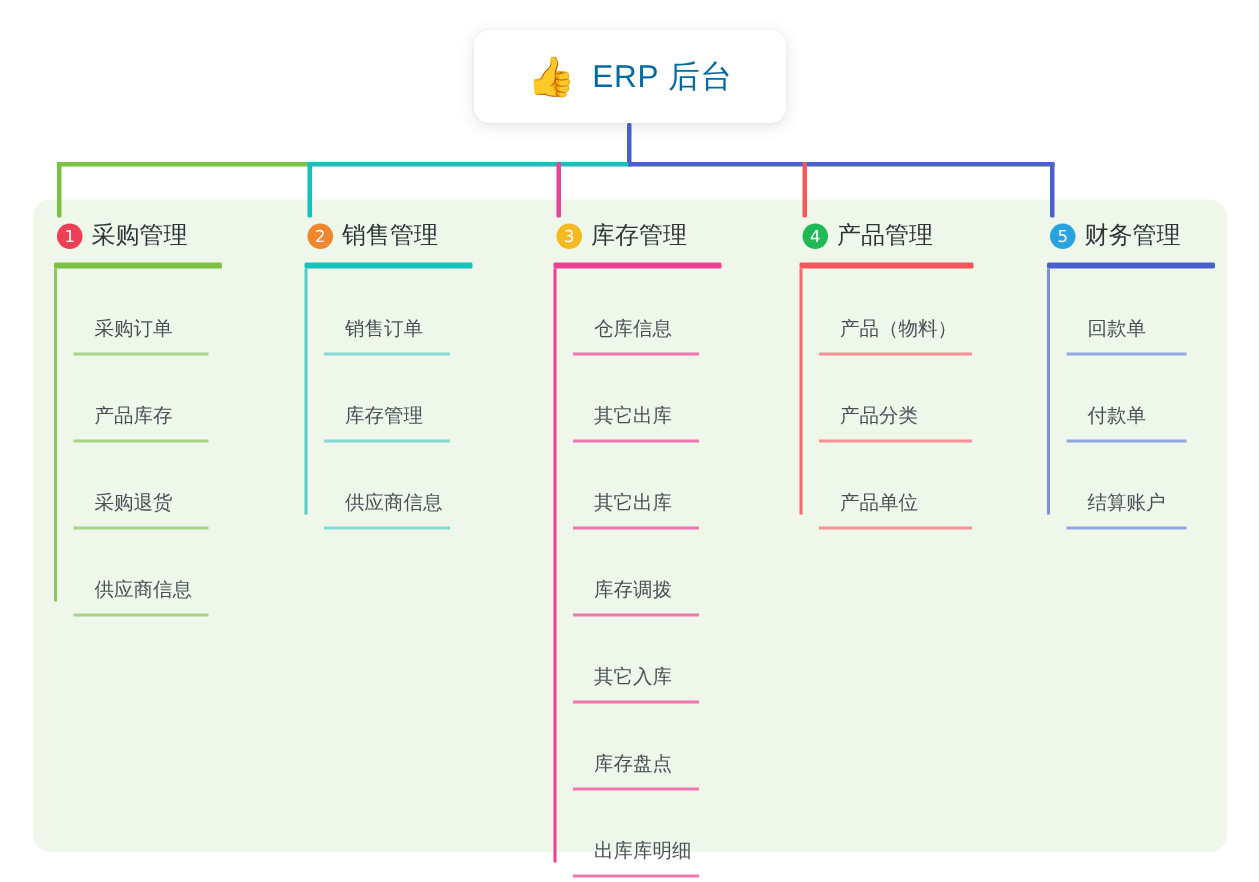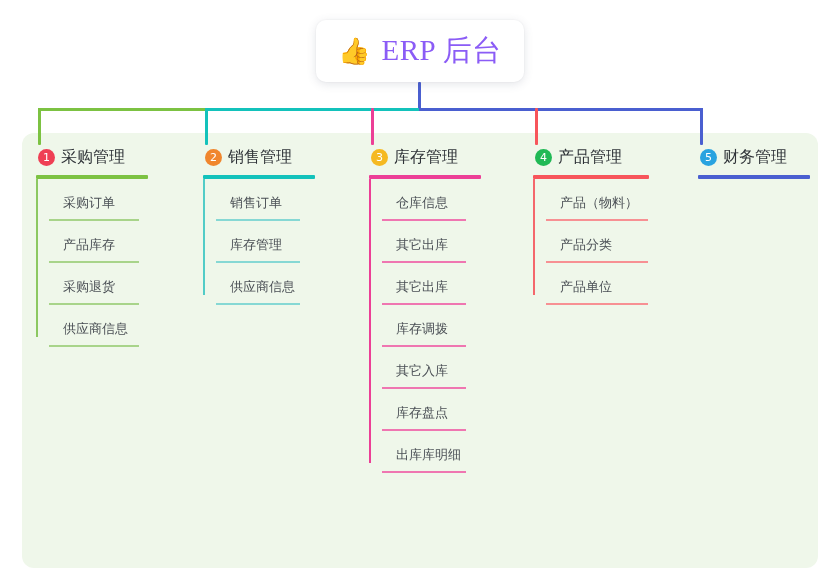--- a/index.html
+++ b/index.html
@@ -16,21 +16,21 @@
   
   .root-card{
     position:absolute;left:316px;top:20px;width:208px;height:62px;
     background:#ffffff;border-radius:10px;
     box-shadow:0 2px 10px rgba(80,90,110,.16), 0 0 0 1px rgba(0,0,0,.015);
     display:flex;align-items:center;justify-content:center;
     z-index:6;
   }
   .root-inner{display:flex;align-items:center;gap:11px;}
   .root-emoji{font-size:26px;line-height:1;display:block;}
-  .root-title{font-size:29px;color:#8b5cf6;letter-spacing:.5px;white-space:nowrap;font-family:Liberation Serif, serif;}
+  .root-title{font-size:21px;color:#0369a1;letter-spacing:.5px;white-space:nowrap;}
 
   
   .conn{position:absolute;z-index:4;}
   .vstem{width:3px;border-radius:1px;}
   .hseg{height:3px;border-radius:0;}
 
   
   .panel{
     position:absolute;left:22px;top:133px;width:796px;height:435px;
     background:#eff7ea;border-radius:12px;z-index:1;
@@ -44,21 +44,21 @@
     width:17px;height:17px;border-radius:50%;
     color:#fff;font-size:11px;line-height:17px;text-align:center;
     display:inline-block;flex:none;font-family:"DejaVu Sans",sans-serif;
   }
   .col-title{font-size:16px;color:#2f3338;white-space:nowrap;font-weight:400;}
   .head-rule{height:4px;border-radius:1px;margin-top:7px;}
 
   
   .leaves{position:relative;margin-top:0;padding-left:13px;}
   .spine{position:absolute;left:0px;top:0;width:2px;bottom:10px;}
-  .leaf{position:relative;height:42px;}
+  .leaf{position:relative;height:58px;}
   .leaf-label{
     position:absolute;left:14px;bottom:9px;
     font-size:13px;color:#4a4f55;white-space:nowrap;
   }
   .leaf-rule{position:absolute;left:0;bottom:0;height:2px;}
 </style>
 </head>
 <body>
 
 <div id="stage">
@@ -192,16 +192,31 @@
             <div class="leaf-rule" style="background: rgb(247, 144, 147); width: 102px;"></div>
           </div>
         </div>
       </div>
       <div class="col" style="left: 698px;">
         <div class="col-head">
           <span class="badge" style="background: rgb(41, 163, 224);">5</span>
           <span class="col-title">财务管理</span>
         </div>
         <div class="head-rule" style="background: rgb(74, 95, 208); width: 112px;"></div>
+        <div class="leaves">
+          <div class="spine" style="background: rgb(123, 146, 216);"></div>
+          <div class="leaf">
+            <span class="leaf-label">回款单</span>
+            <div class="leaf-rule" style="background: rgb(146, 167, 224); width: 80px;"></div>
+          </div>
+          <div class="leaf">
+            <span class="leaf-label">付款单</span>
+            <div class="leaf-rule" style="background: rgb(146, 167, 224); width: 80px;"></div>
+          </div>
+          <div class="leaf">
+            <span class="leaf-label">结算账户</span>
+            <div class="leaf-rule" style="background: rgb(146, 167, 224); width: 80px;"></div>
+          </div>
+        </div>
       </div>
     </div>
 
 </div>
 
 </body></html>

